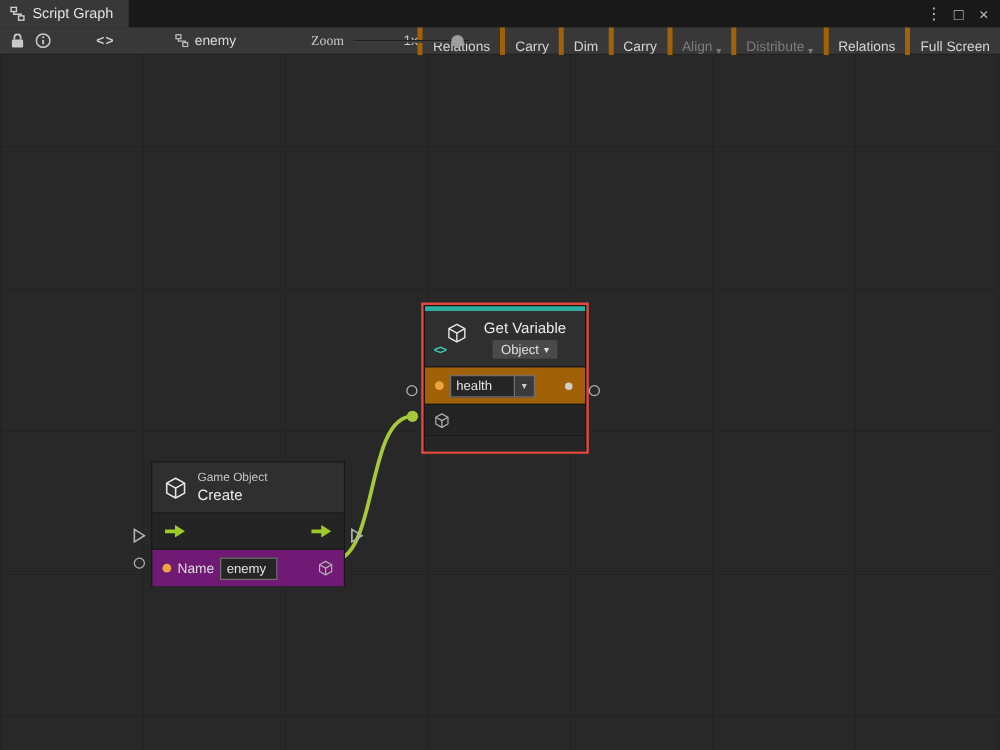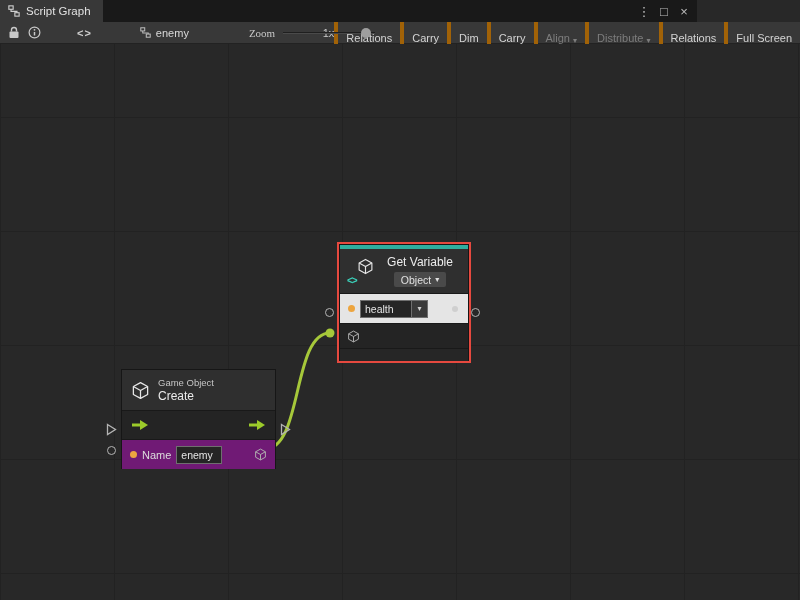--- a/index.html
+++ b/index.html
@@ -1,20 +1,20 @@
 <!DOCTYPE html>
 <html><head>
 <meta charset="utf-8">
 <style>
   * { margin:0; padding:0; box-sizing:border-box; }
   html,body { width:800px; height:600px; overflow:hidden; background:#282828;
               font-family:"Liberation Sans","DejaVu Sans",sans-serif; -webkit-font-smoothing:antialiased; }
 
   
-  .titlebar { position:absolute; left:0; top:0; width:697px; height:22px; background:#191919;
+  .titlebar { position:absolute; left:0; top:0; width:800px; height:22px; background:#191919;
               display:flex; align-items:stretch; color:#d6d6d6; }
   .tab { display:flex; align-items:center; gap:6px; padding:0 12px 0 8px; background:#383838;
          font-size:11.5px; color:#e2e2e2; }
   .titlebar-right { margin-left:auto; display:flex; align-items:center; gap:2px; padding-right:4px; }
   .tb-glyph { width:18px; text-align:center; font-size:13px; color:#bdbdbd; cursor:default; }
 
   
   .toolbar { position:absolute; left:0; top:22px; width:800px; height:22px; background:#383838;
              border-bottom:1px solid #222; display:flex; align-items:center; font-size:11px; color:#d4d4d4; }
   .tool-icon { display:flex; align-items:center; justify-content:center; height:22px; }
@@ -52,21 +52,21 @@
   .teal-strip { height:4px; background:#2fae9f; }
   .gv-header { height:44px; background:#2f2f2f; display:flex; align-items:center; padding:0 8px; gap:6px; }
   .gv-icon { position:relative; width:26px; height:26px; flex:none; }
   .gv-icon svg { position:absolute; right:0; top:0; }
   .gv-icon .angle { position:absolute; left:-1px; bottom:-2px; font-size:10px; font-weight:bold; color:#3bd2bb; letter-spacing:-1px; }
   .gv-col { flex:1; display:flex; flex-direction:column; align-items:center; }
   .gv-title { font-size:12px; color:#ececec; margin-bottom:3px; white-space:nowrap; }
   .kind-dd { display:inline-flex; align-items:center; gap:4px; height:15px; padding:0 7px; background:#4a4a4a;
              border-radius:2px; font-size:10.5px; color:#e0e0e0; cursor:default; }
   .kind-dd .caret { font-size:8px; }
-  .gv-row1 { height:29px; background:#e5e5e5; display:flex; align-items:center; padding:0 8px; gap:5px; }
+  .gv-row1 { height:29px; background:#a16207; display:flex; align-items:center; padding:0 8px; gap:5px; }
   .dot-orange { width:7px; height:7px; border-radius:50%; background:#eda53f; flex:none; }
   .field-wrap { display:flex; align-items:stretch; height:18px; }
   .text-field { width:52px; height:18px; background:#252525; border:1px solid #6f6f6f; color:#e4e4e4;
                 font-size:10.5px; font-family:inherit; padding:0 4px; outline:none; }
   .dd-btn { width:16px; display:flex; align-items:center; justify-content:center; background:#3a3a3a;
             border:1px solid #6f6f6f; border-left:none; color:#cfcfcf; font-size:8px; cursor:default; }
   .dot-gray { width:6px; height:6px; border-radius:50%; background:#cfcfcf; margin-left:auto; margin-right:2px; flex:none; }
   .gv-row2 { height:24px; background:#242424; display:flex; align-items:center; padding:0 7px; }
   .gv-footer { height:12px; background:#262626; }
 

